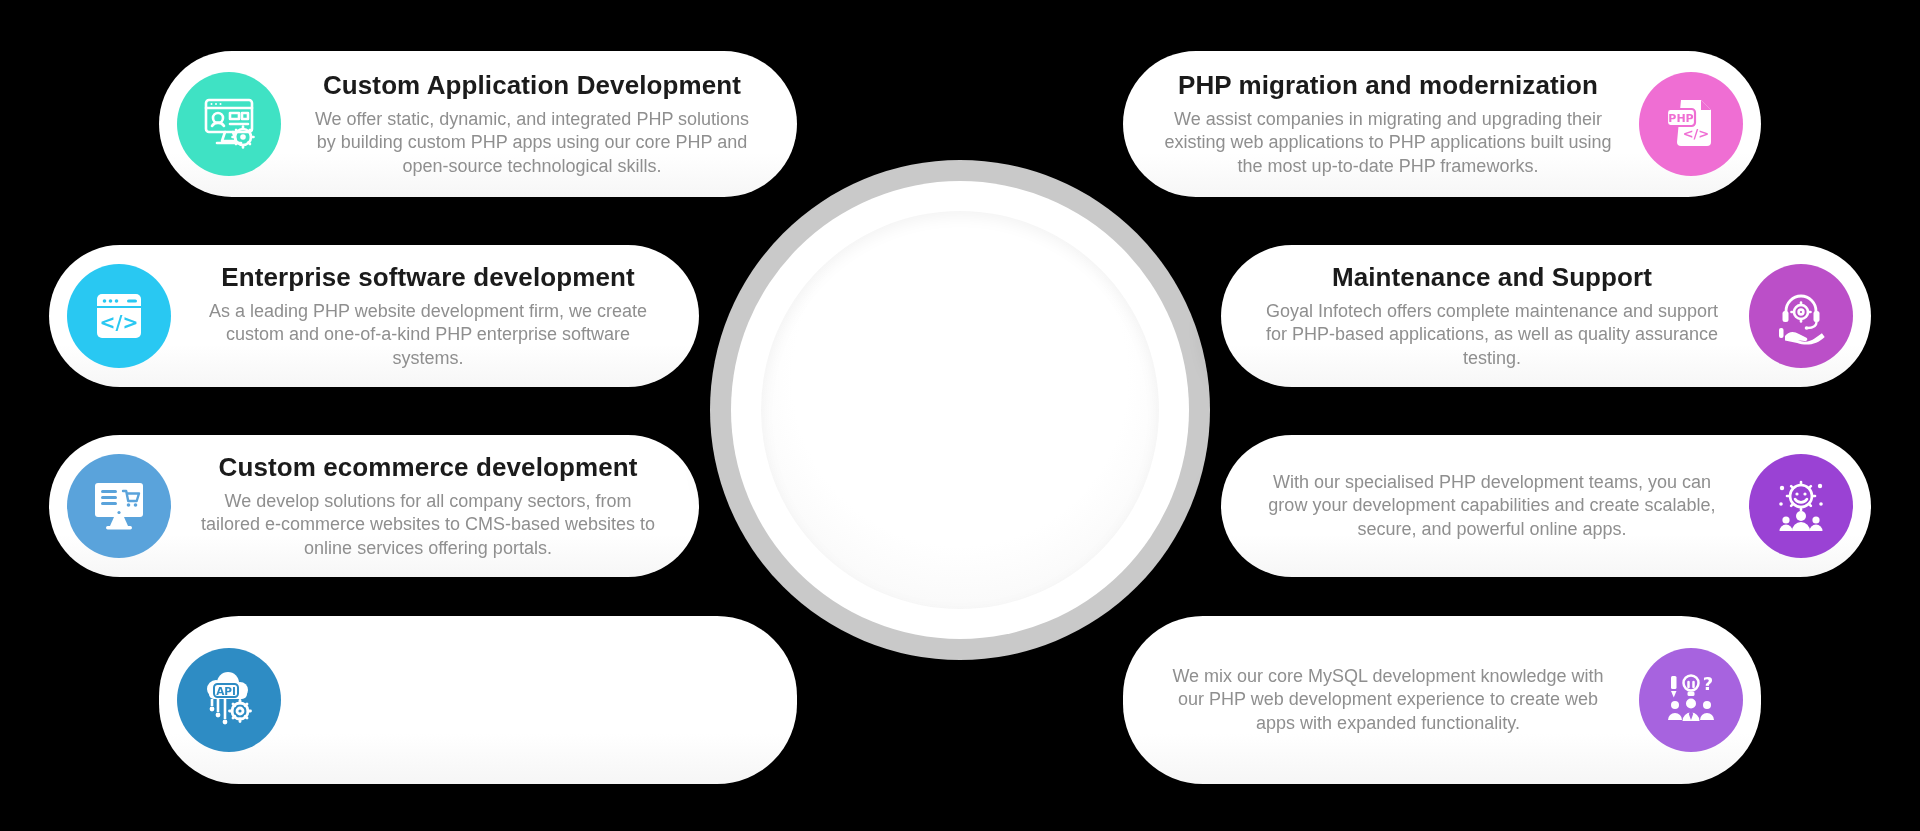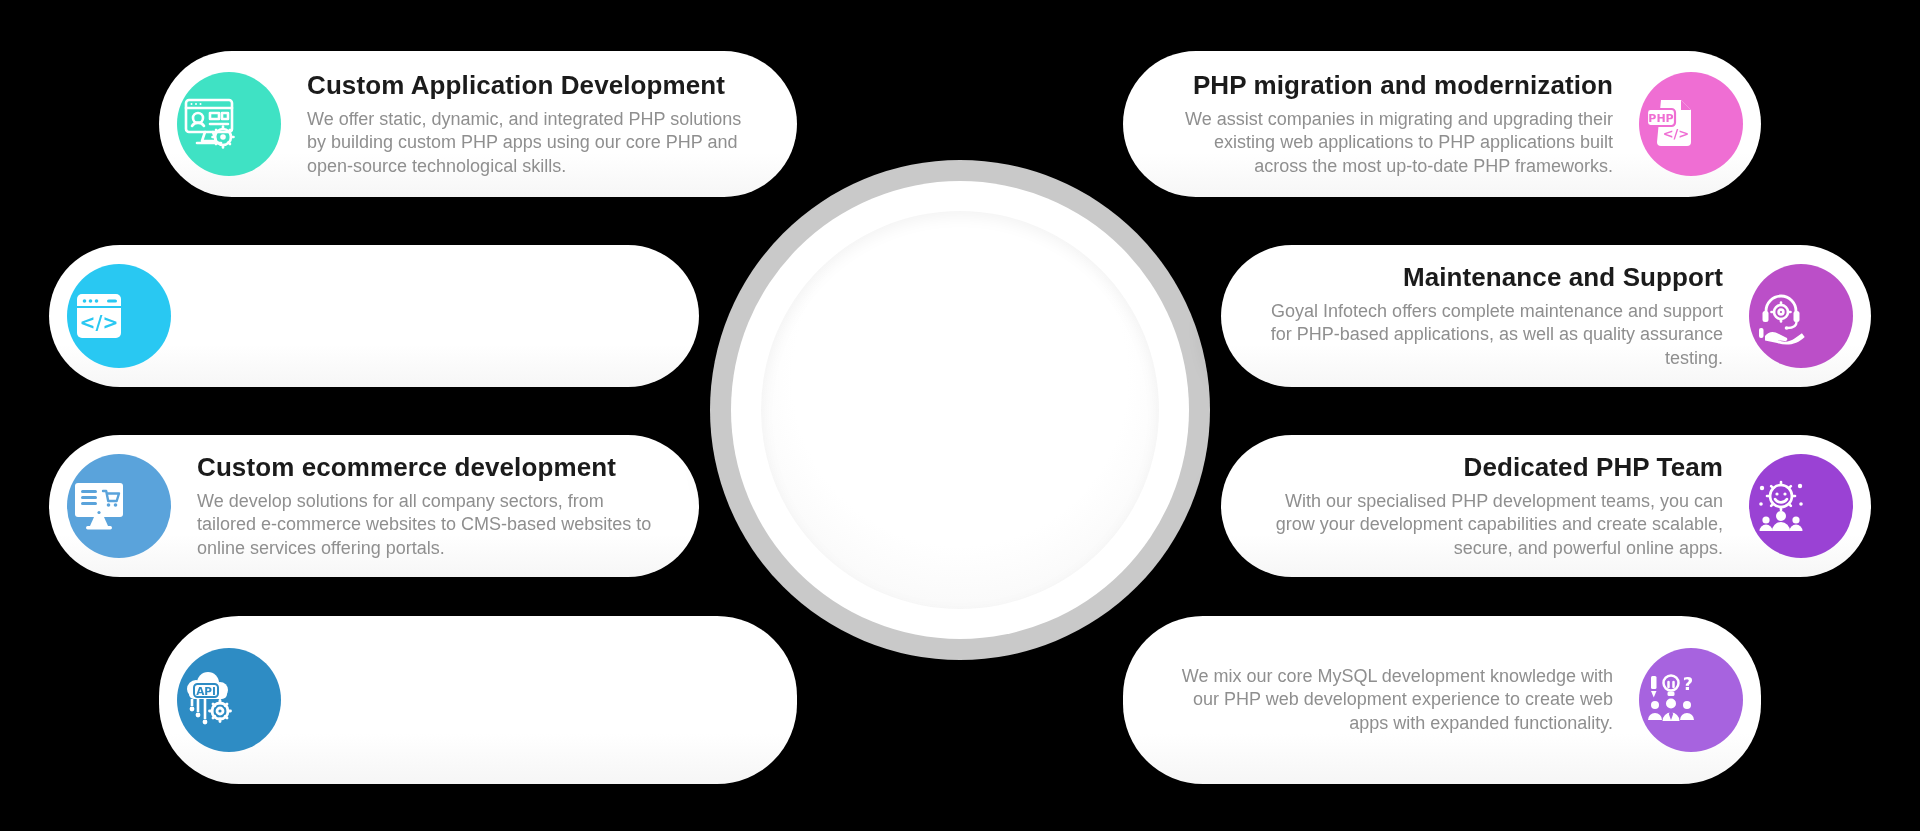--- a/index.html
+++ b/index.html
@@ -16,26 +16,26 @@
     display:flex;
     align-items:center;
     box-shadow:0 14px 30px rgba(0,0,0,0.45);
   }
   .card.left  { padding:0 40px 0 18px; flex-direction:row; text-align:left; }
   .card.right { padding:0 18px 0 40px; flex-direction:row-reverse; text-align:right; }
   .icon-circle {
     width:104px; height:104px;
     border-radius:50%;
     flex-shrink:0;
-    display:flex; align-items:center; 
+    display:flex; align-items:center; justify-content:center;
   }
   .icon-circle svg { width:64px; height:64px; display:block; }
   .card.left  .icon-circle { margin-right:26px; }
   .card.right .icon-circle { margin-left:26px; }
-  .card-text { flex:1 1 auto; max-width:478px; }
+  .card-text { flex:1 1 auto; max-width:478px;text-align:center; }
   .card.right .card-text { margin-left:auto; }
   .card-title {
     font-size:26px;
     font-weight:700;
     color:#1b1b1b;
     letter-spacing:0.1px;
     margin-bottom:7px;
   }
   .card-desc {
     font-size:18px;
@@ -111,20 +111,24 @@
     <svg viewBox="0 0 64 64">
       <rect x="10" y="10" width="44" height="44" rx="5" fill="#ffffff"></rect>
       <circle cx="17.5" cy="17" r="1.8" fill="currentColor"></circle>
       <circle cx="23.5" cy="17" r="1.8" fill="currentColor"></circle>
       <circle cx="29.5" cy="17" r="1.8" fill="currentColor"></circle>
       <rect x="40" y="15.4" width="10" height="3.2" rx="1.6" fill="currentColor"></rect>
       <line x1="10" y1="23" x2="54" y2="23" stroke="currentColor" stroke-width="2"></line>
       <text x="32" y="45" text-anchor="middle" fill="currentColor" font-family="DejaVu Sans, sans-serif" font-size="19" font-weight="bold">&lt;/&gt;</text>
     </svg>
   </span>
+  <div class="card-text">
+    <div class="card-title">Enterprise software development</div>
+    <div class="card-desc">As a leading PHP website development firm, we create custom and one-of-a-kind PHP enterprise software systems.</div>
+  </div>
 </div>
 
 <div class="card left" id="card-2">
   <span class="icon-circle" style="background-color: rgb(90, 163, 219); color: rgb(90, 163, 219);">
     <svg viewBox="0 0 64 64">
       <rect x="8" y="9" width="48" height="34" rx="3" fill="#ffffff"></rect>
       <rect x="14" y="16" width="16" height="3" rx="1.5" fill="currentColor"></rect>
       <rect x="14" y="22" width="16" height="3" rx="1.5" fill="currentColor"></rect>
       <rect x="14" y="28" width="16" height="3" rx="1.5" fill="currentColor"></rect>
       <path d="M36 17 h3.2 l2 10 h8.5 l2.3 -7.5 h-11.5" fill="none" stroke="currentColor" stroke-width="2.4" stroke-linecap="round" stroke-linejoin="round"></path>
@@ -183,21 +187,21 @@
     <svg viewBox="0 0 64 64">
       <path d="M22 8 h20 l10 10 v32 a4 4 0 0 1 -4 4 h-26 a4 4 0 0 1 -4 -4 z" fill="#ffffff"></path>
       <path d="M42 8 v10 h10 z" fill="currentColor"></path>
       <rect x="8" y="17" width="28" height="17" rx="3.5" fill="#ffffff" stroke="currentColor" stroke-width="2.2"></rect>
       <text x="22" y="29.5" text-anchor="middle" fill="currentColor" font-family="DejaVu Sans, sans-serif" font-size="11" font-weight="bold">PHP</text>
       <text x="37" y="46" text-anchor="middle" fill="currentColor" font-family="DejaVu Sans, sans-serif" font-size="13" font-weight="bold">&lt;/&gt;</text>
     </svg>
   </span>
   <div class="card-text">
     <div class="card-title">PHP migration and modernization</div>
-    <div class="card-desc">We assist companies in migrating and upgrading their existing web applications to PHP applications built across the most up-to-date PHP frameworks.</div>
+    <div class="card-desc">We assist companies in migrating and upgrading their existing web applications to PHP applications built using the most up-to-date PHP frameworks.</div>
   </div>
 </div>
 
 <div class="card right" id="card-5">
   <span class="icon-circle" style="background-color: rgb(187, 79, 200); color: rgb(187, 79, 200);">
     <svg viewBox="0 0 64 64">
       <path d="M17 32 v-5 a15 15 0 0 1 30 0 v5" fill="none" stroke="#ffffff" stroke-width="2.8" stroke-linecap="round"></path>
       <rect x="13.5" y="27" width="6" height="11" rx="2.5" fill="#ffffff"></rect>
       <rect x="44.5" y="27" width="6" height="11" rx="2.5" fill="#ffffff"></rect>
       <path d="M47.5 38 q0 6 -9 6" fill="none" stroke="#ffffff" stroke-width="2.4" stroke-linecap="round"></path>
@@ -243,21 +247,20 @@
       <circle cx="52" cy="30" r="1.8" fill="#ffffff"></circle>
       <circle cx="32" cy="42" r="5" fill="#ffffff"></circle>
       <path d="M23 57 a9 9 0 0 1 18 0 z" fill="#ffffff"></path>
       <circle cx="17" cy="46" r="3.6" fill="#ffffff"></circle>
       <path d="M10.5 57 a6.5 6.5 0 0 1 13 0 z" fill="#ffffff"></path>
       <circle cx="47" cy="46" r="3.6" fill="#ffffff"></circle>
       <path d="M40.5 57 a6.5 6.5 0 0 1 13 0 z" fill="#ffffff"></path>
     </svg>
   </span>
   <div class="card-text">
-    <div class="card-title">Dedicated PHP Team</div>
     <div class="card-desc">With our specialised PHP development teams, you can grow your development capabilities and create scalable, secure, and powerful online apps.</div>
   </div>
 </div>
 
 <div class="card right" id="card-7">
   <span class="icon-circle" style="background-color: rgb(167, 99, 223); color: rgb(167, 99, 223);">
     <svg viewBox="0 0 64 64">
       <rect x="12" y="8" width="5.5" height="13" rx="1.5" fill="#ffffff"></rect>
       <path d="M12 23 l2.75 6.5 2.75 -6.5 z" fill="#ffffff"></path>
       <g fill="none" stroke="#ffffff" stroke-width="2.5" stroke-linecap="round">

